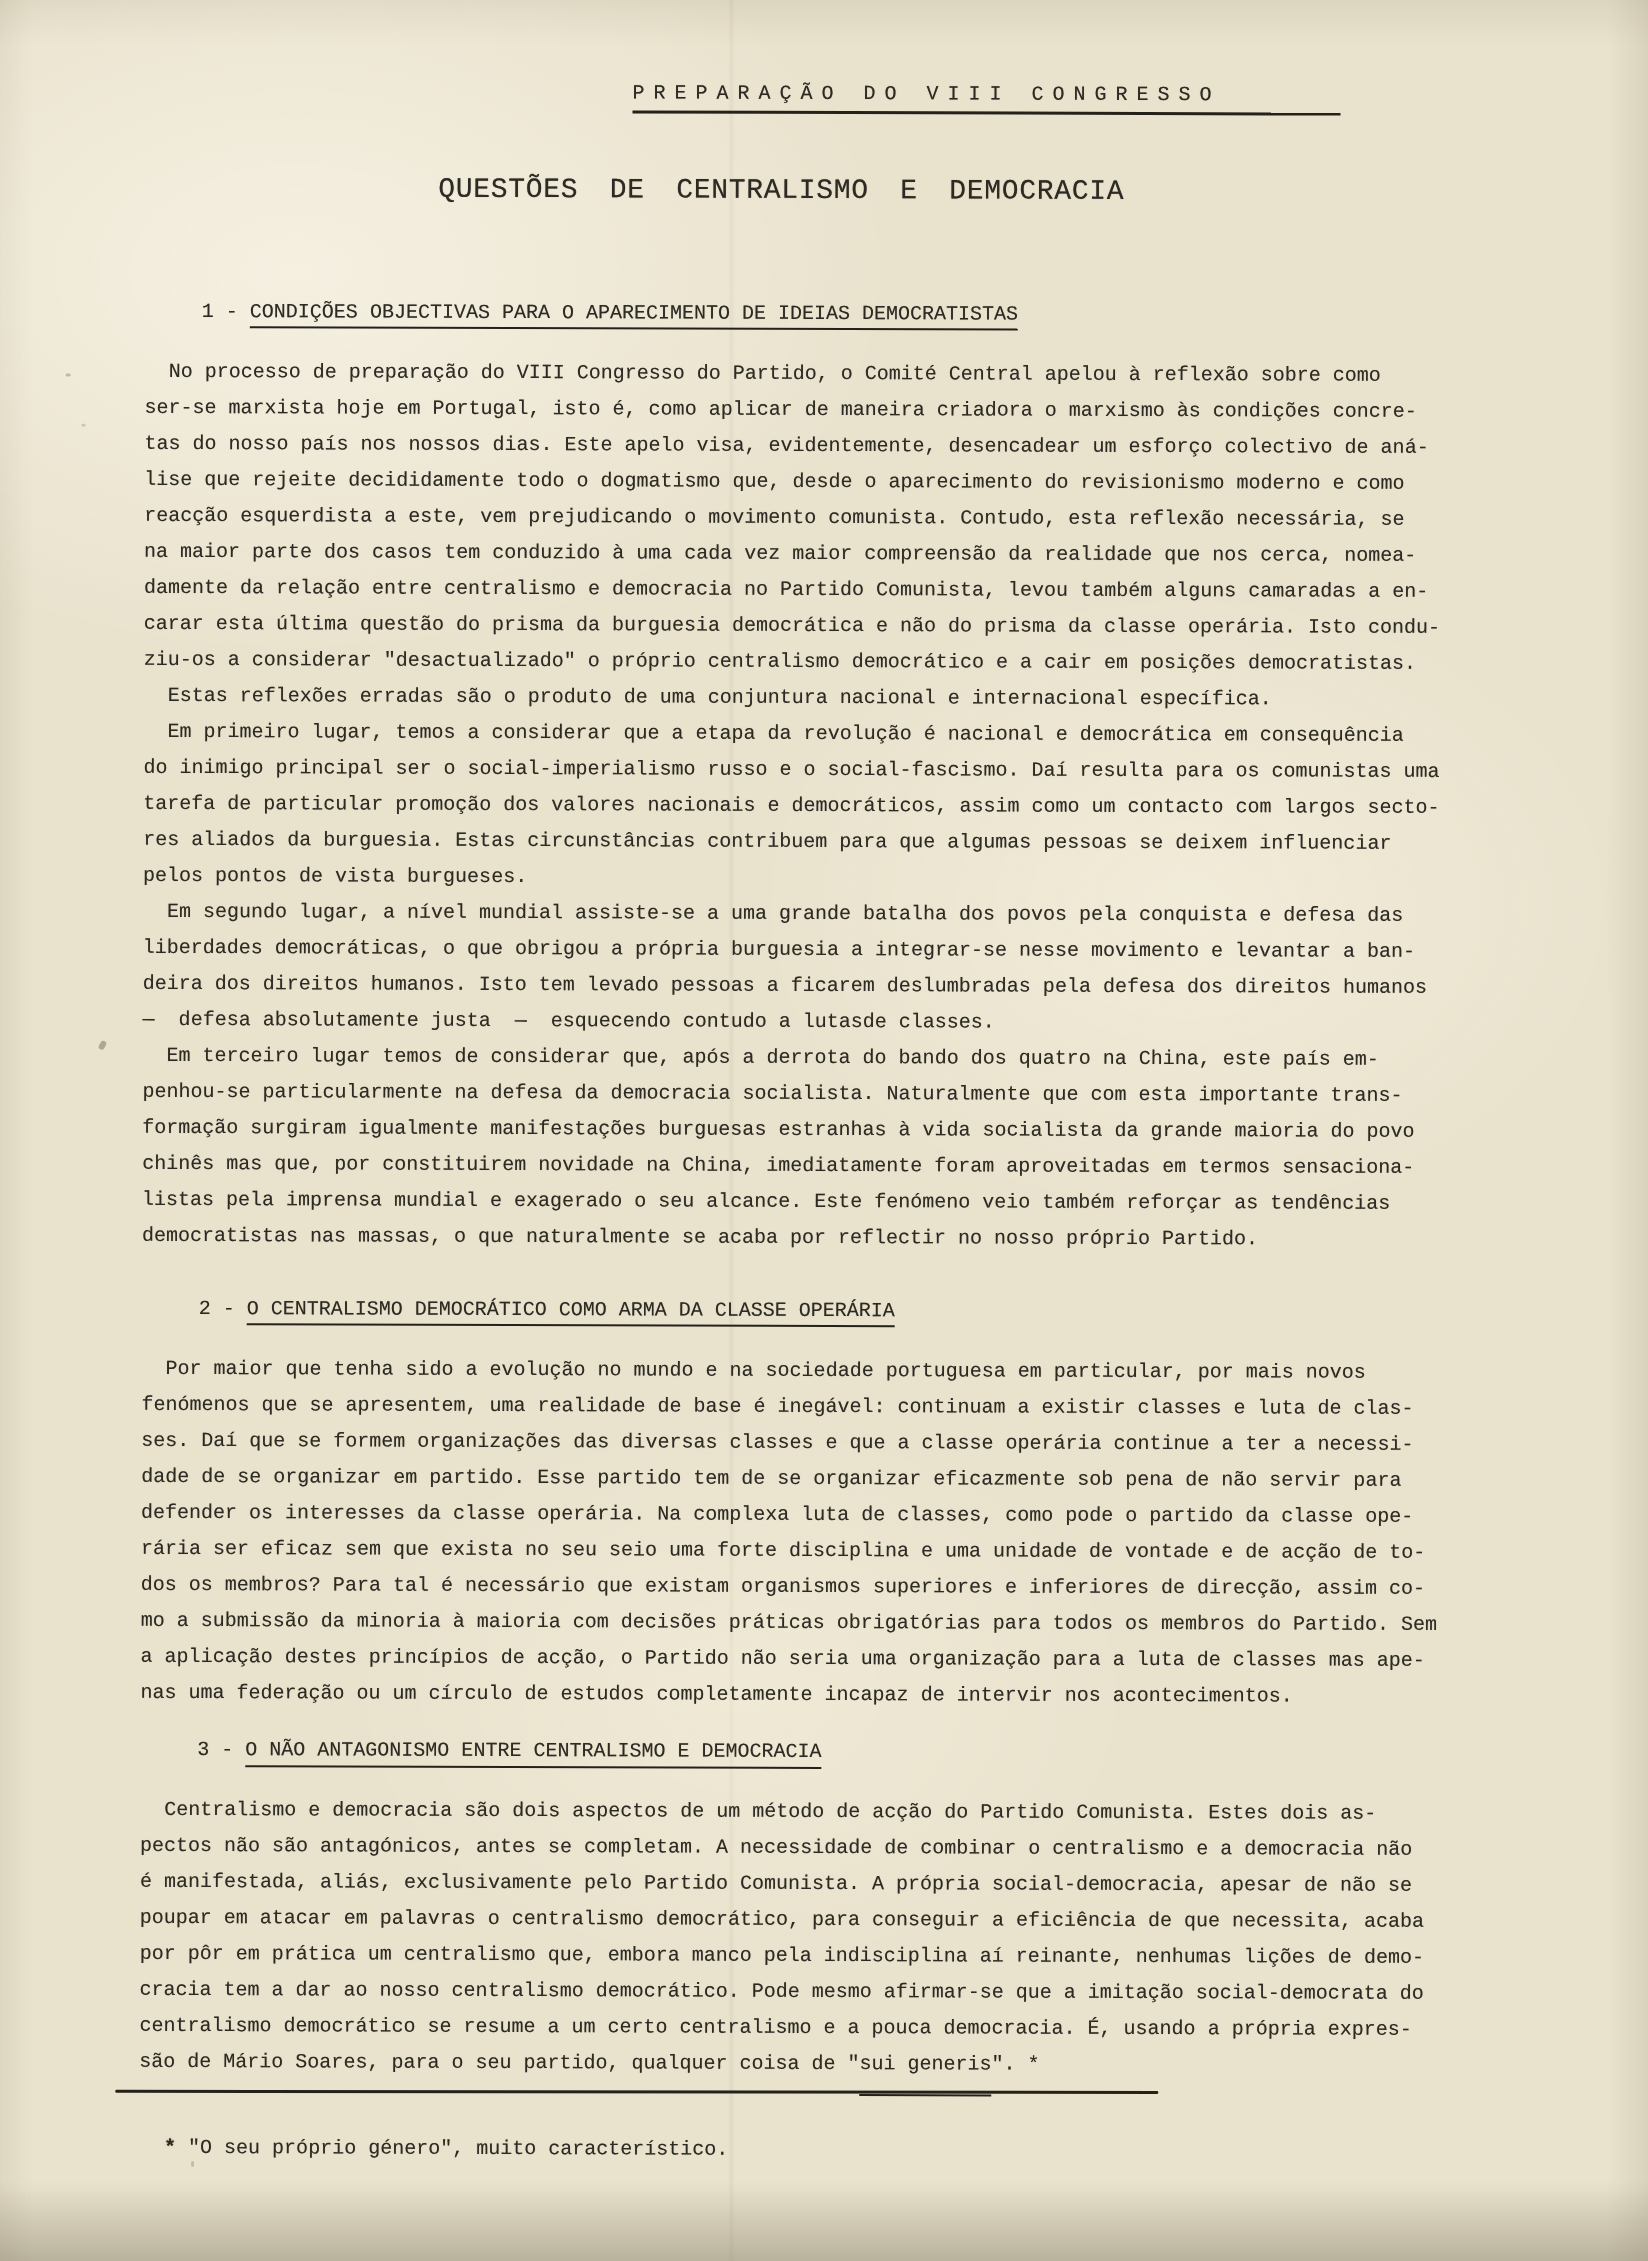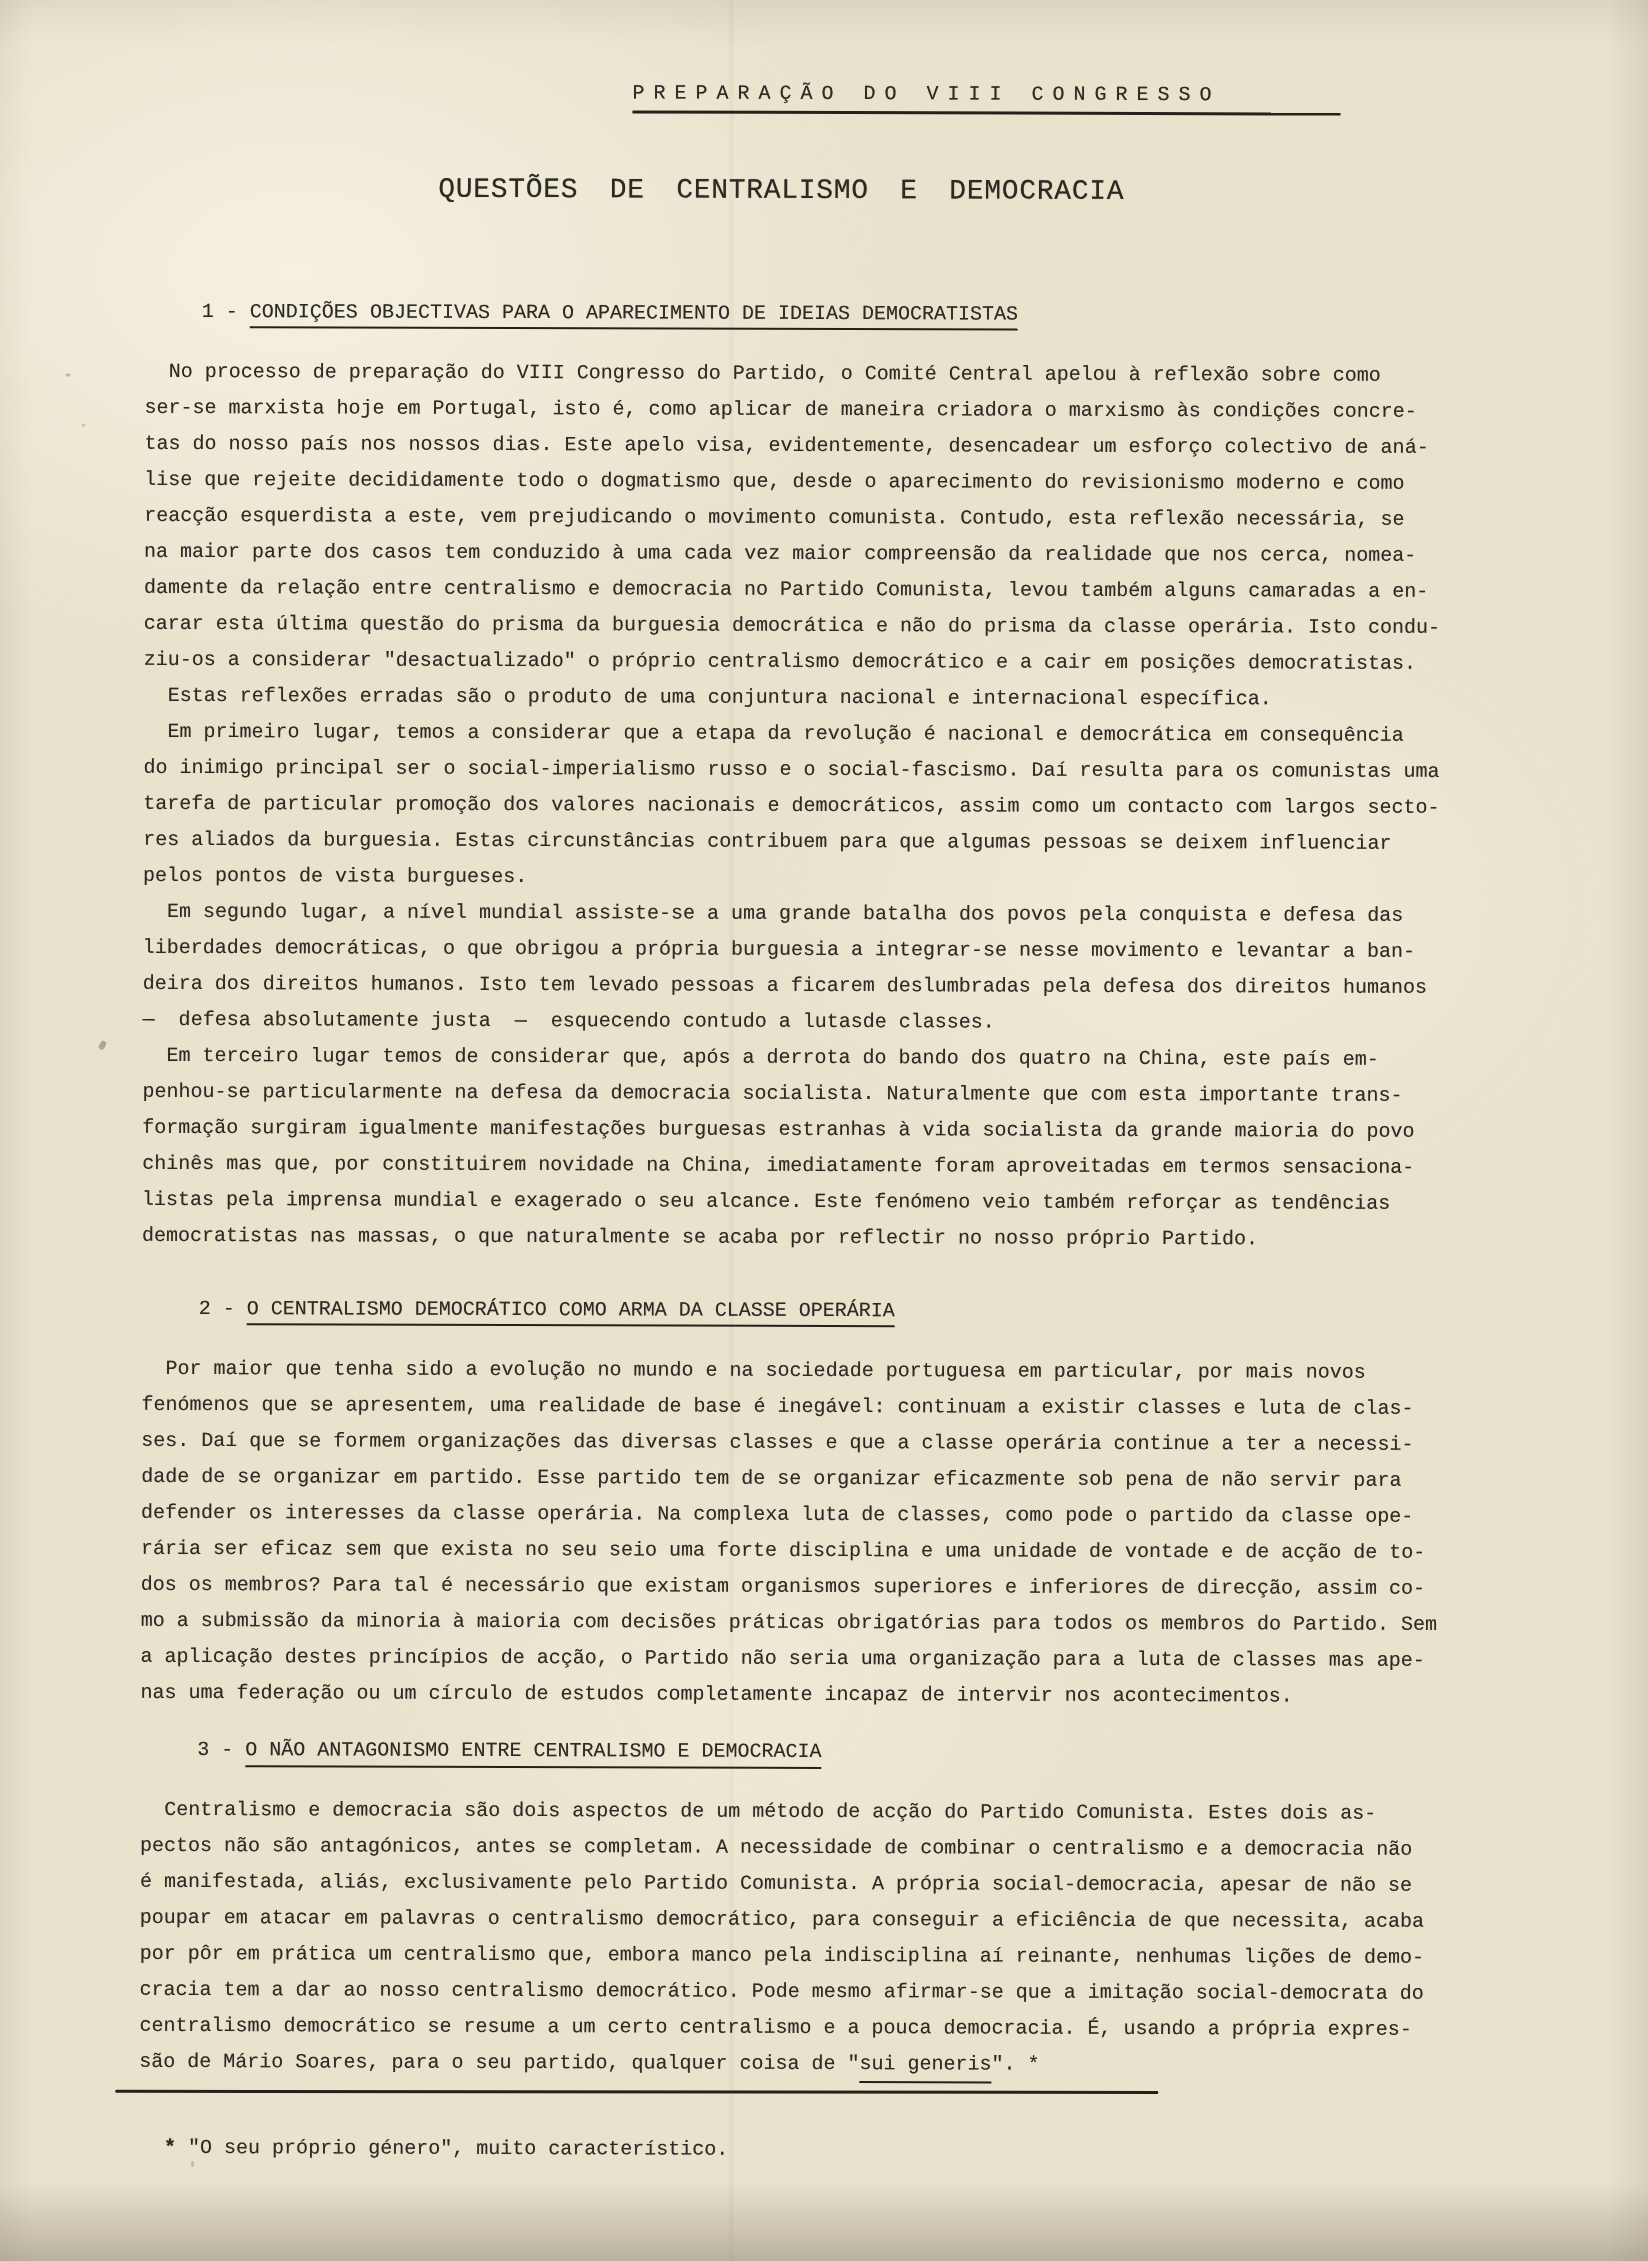--- a/index.html
+++ b/index.html
@@ -78,21 +78,21 @@
   }
   .line {
     white-space: pre;
   }
   .line.first {
     text-indent: 2ch;
   }
   .line u {
     text-decoration: none;
     border-bottom: 2.7px solid #24211a;
-    padding-bottom: 6px;
+    padding-bottom: 19px;
   }
   .footnote-rule {
     position: absolute;
     top: 2091px;
     left: 119px;
     width: 1043px;
     height: 3.3px;
     background: #24211a;
     border-radius: 1.3px;
     transform: rotate(-0.12deg);

